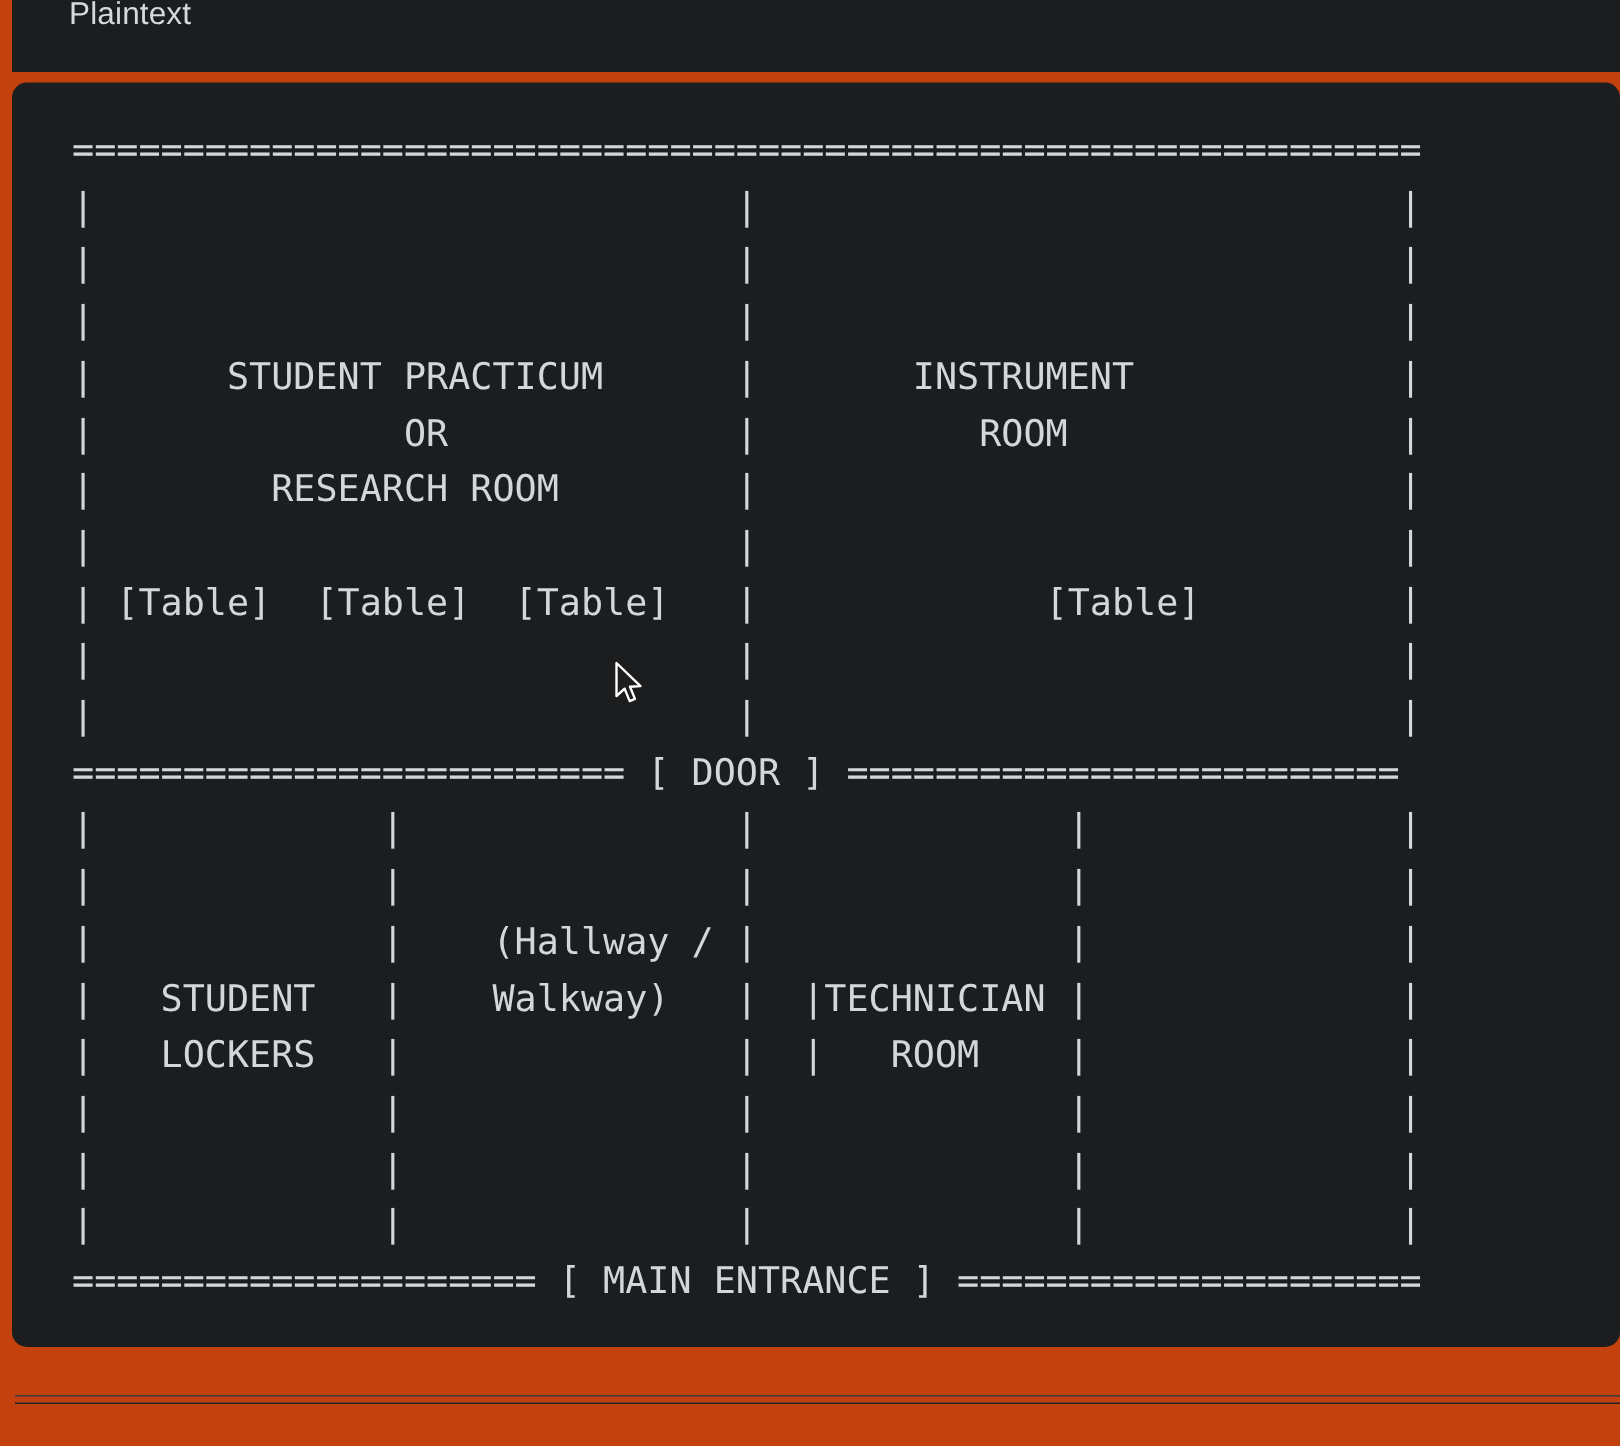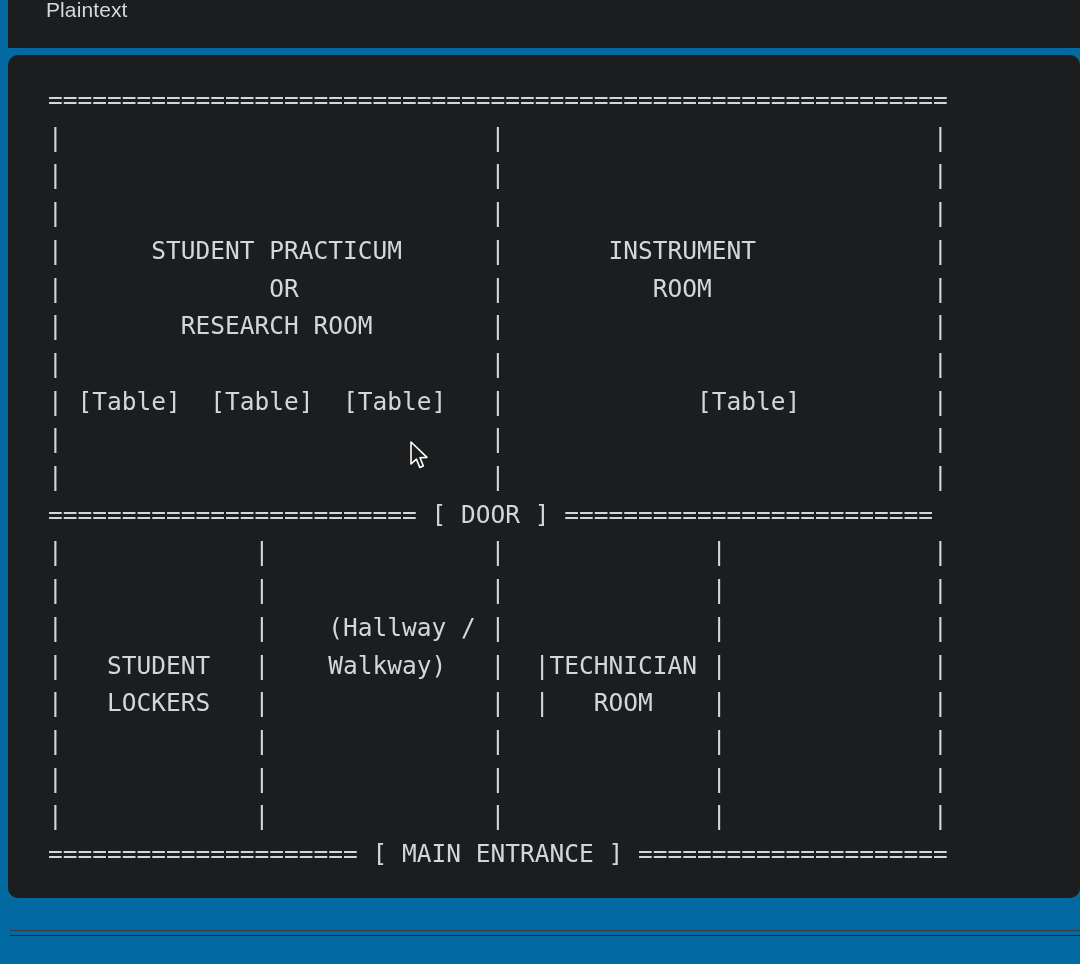--- a/index.html
+++ b/index.html
@@ -9,21 +9,21 @@
     width: 1080px;
     height: 964px;
     overflow: hidden;
     font-family: "Liberation Sans", sans-serif;
   }
 
   #root {
     position: relative;
     width: 1080px;
     height: 964px;
-    background: #0369a1;
+    background: #c2410c;
   }
 
   
   .code-header {
     position: absolute;
     left: 8px;
     top: -28px;
     width: 1072px;
     height: 76px;
     background: #1b1d1f;

